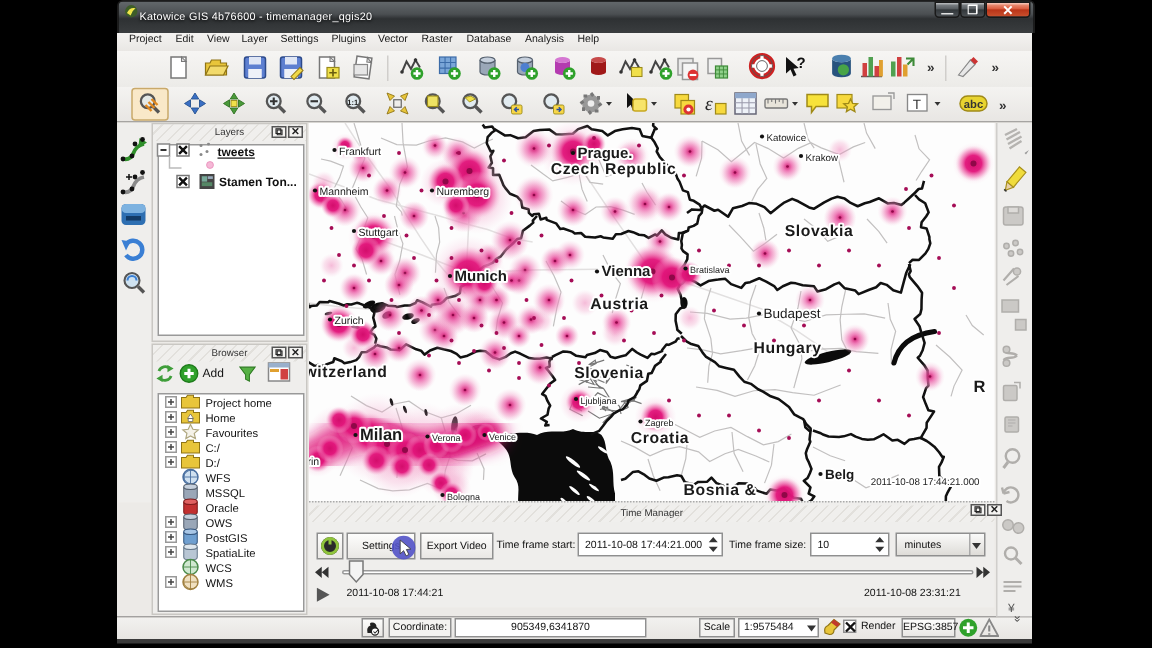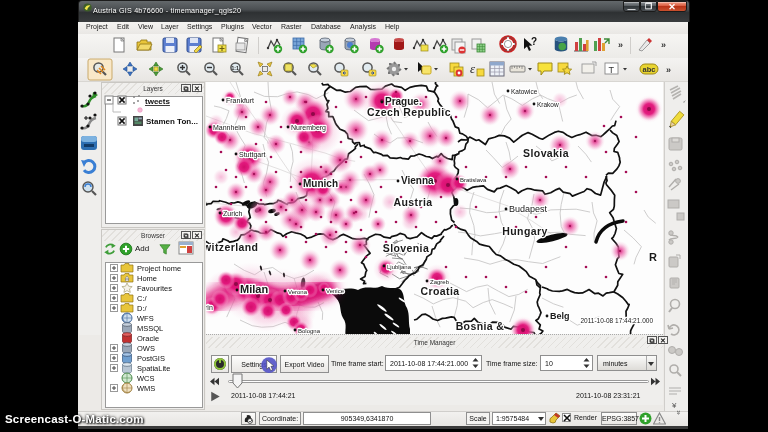--- a/index.html
+++ b/index.html
@@ -37,21 +37,21 @@
 #winbottom{left:78px;top:426px;width:610px;height:3px;background:#3a3a3a}
 .sunk{position:absolute;background:#fff;border:1px solid #8f8f8f;font-size:7px;color:#111}
 .slab{position:absolute;font-size:7px;color:#111}
 .btn7{position:absolute;border:1px solid #8f8f8f;background:linear-gradient(180deg,#fdfdfc,#e9e7e4);font-size:7px;color:#111;text-align:center}
 #wm{left:5px;top:413px;font-size:11.5px;font-weight:bold;color:#fff;text-shadow:0 0 3px #000,1px 1px 2px #000;letter-spacing:.2px}
 </style></head>
 <body>
 <div id="stage">
 
 <div class="abs" id="titlebar"></div>
-<div class="abs" id="titletext">Austria GIS 4b76600 - timemanager_qgis20</div>
+<div class="abs" id="titletext">Katowice GIS 4b76600 - timemanager_qgis20</div>
 <svg class="abs" style="left:83px;top:3px" width="9" height="9" viewBox="0 0 11 11">
       <circle cx="5.5" cy="5.5" r="5" fill="#3d5d28"></circle>
       <path d="M2,7 Q4,2 9,3 Q6,5 5,9 Z" fill="#f0e64a"></path>
     </svg>
 <div class="abs winbtn" id="btnmin">
       <span class="glyph" style="line-height:14px">—</span>
     </div>
 <div class="abs winbtn" id="btnmax">
       <span class="glyph">❐</span>
     </div>
@@ -1193,13 +1193,12 @@
       <circle cx="6.5" cy="6.5" r="6" fill="#2fa12b"></circle>
       <path d="M3,6.5 H10 M6.5,3 V10" stroke="#fff" stroke-width="2"></path>
     </svg>
 <svg class="abs" style="left:653px;top:412px" width="13" height="13" viewBox="0 0 13 13">
       <path d="M6.5,1 L12.5,12 L.5,12 Z" fill="none" stroke="#888" stroke-width="1.2"></path>
       <path d="M6.5,5 V9 M6.5,10.2 V11.2" stroke="#888" stroke-width="1.4"></path>
     </svg>
 <div class="abs" style="left:676px;top:408px;font-size:8px;color:#444;transform:rotate(90deg)">»</div>
 <div class="abs" id="winbottom"></div>
 
-<div class="abs" id="wm">Screencast-O-Matic.com</div>
 </div>
 </body></html>

